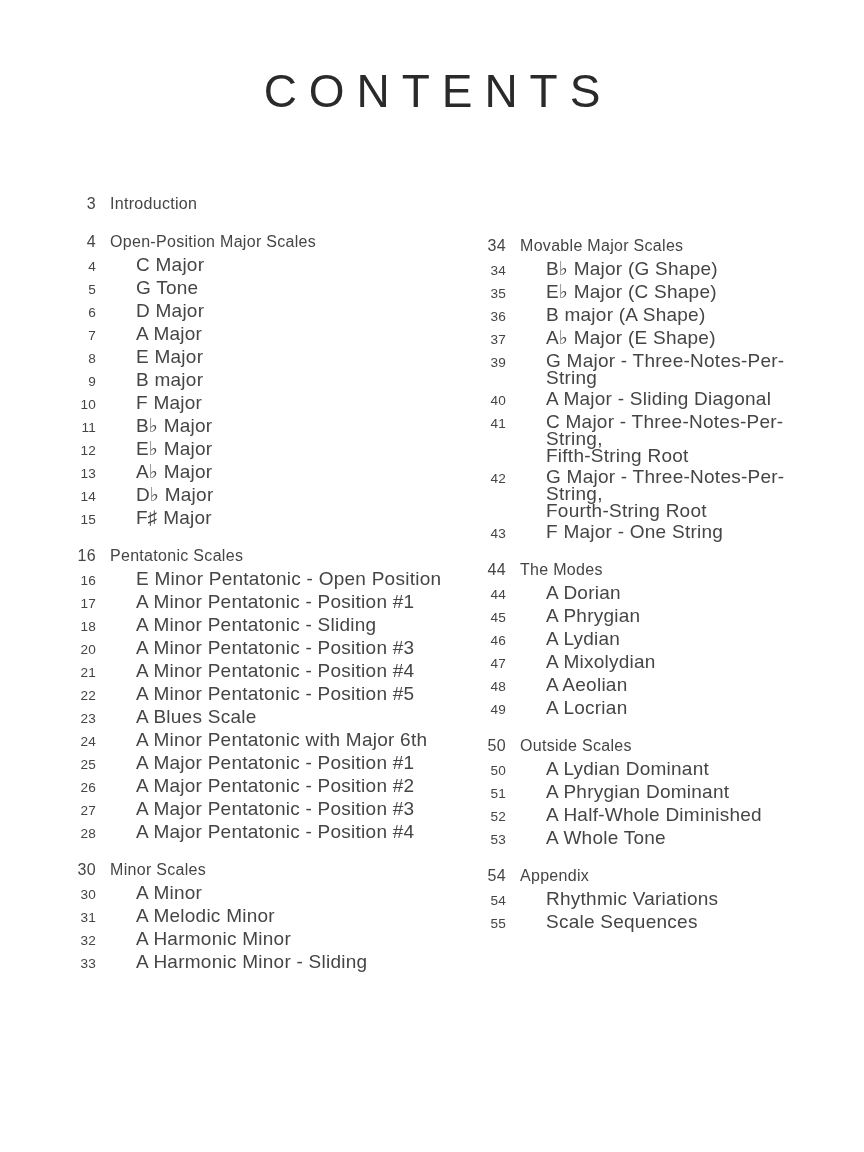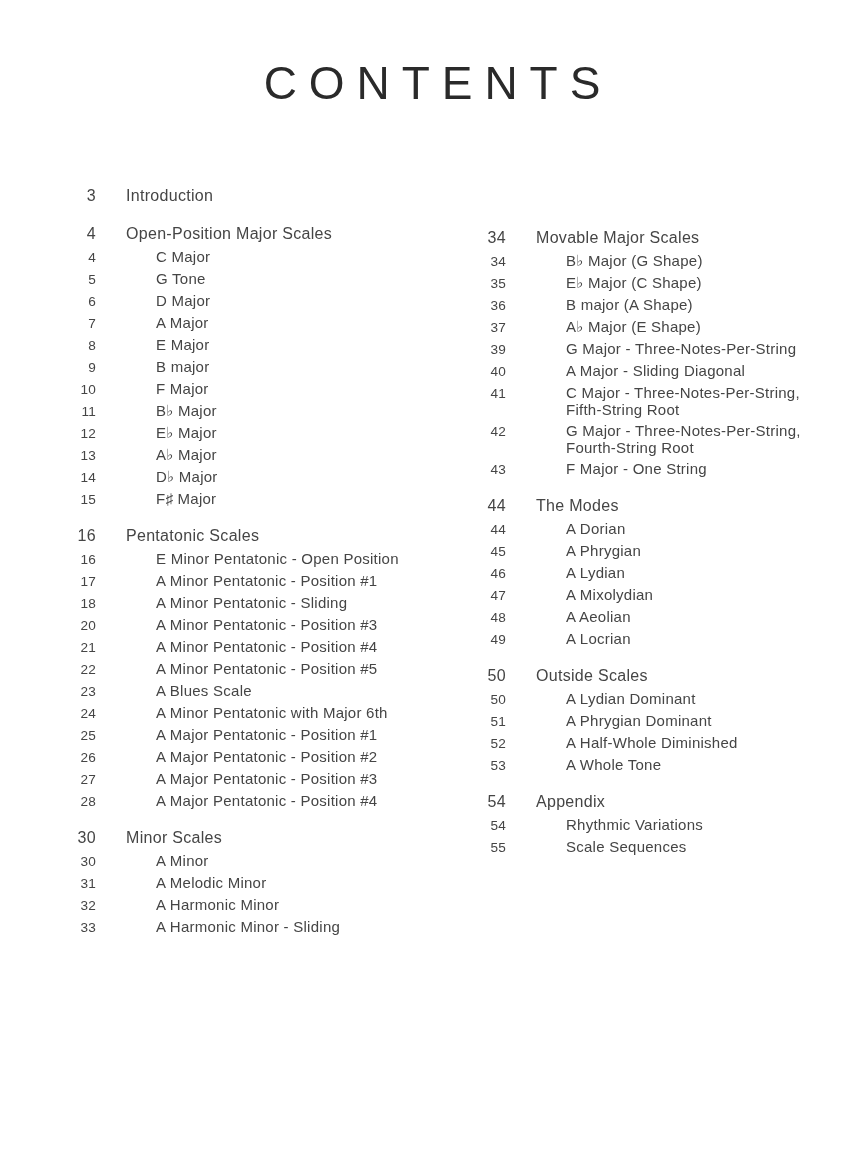--- a/index.html
+++ b/index.html
@@ -11,21 +11,21 @@
   html,body{margin:0;padding:0;}
   body{
     width:864px;height:1152px;
     background:var(--bg-color);
     font-family:"Liberation Sans","DejaVu Sans",sans-serif;
     color:var(--text-color);
     overflow:hidden;
   }
   .page{width:864px;height:1152px;position:relative;}
   .doc-title{
-    margin:0;
+    margin:8px;
     padding-top:58px;
     text-align:center;
     font-size:46px;
     line-height:1.1;
     font-weight:300;
     letter-spacing:0.26em;
     text-indent:0.26em; 
     color:var(--title-color);
   }
   .toc{
@@ -37,25 +37,25 @@
   .col-left{width:410px;}
   .col-right{width:360px;margin-top:42px;}
   .toc-section{margin-bottom:17px;}
   .row{display:flex;align-items:baseline;margin-bottom:4px;}
   .num{
     flex:0 0 46px;
     text-align:right;
     font-variant-numeric:lining-nums;
   }
   .head .num{font-size:16px;line-height:21px;letter-spacing:0.3px;}
-  .head .label{margin-left:30px;font-size:16px;line-height:21px;letter-spacing:0.3px;}
+  .head .label{margin-left:14px;font-size:16px;line-height:21px;letter-spacing:0.3px;}
   .sub  .num{font-size:13.6px;line-height:17px;letter-spacing:0.25px;}
   .sub  .label{
-    margin-left:60px;
-    font-size:15px;
+    margin-left:40px;
+    font-size:19px;
     line-height:17px;
     letter-spacing:0.25px;
     white-space:pre-line;
   }
 </style>
 </head>
 <body>
 
 <div class="page">
   <h1 class="doc-title">CONTENTS</h1>

